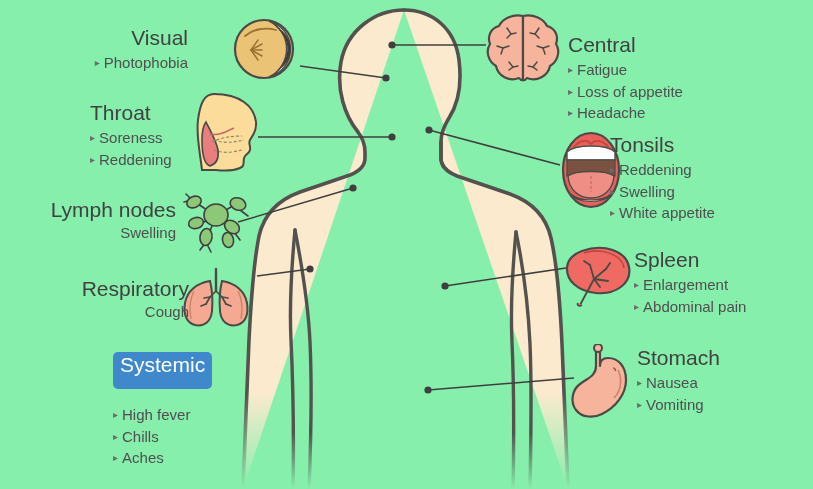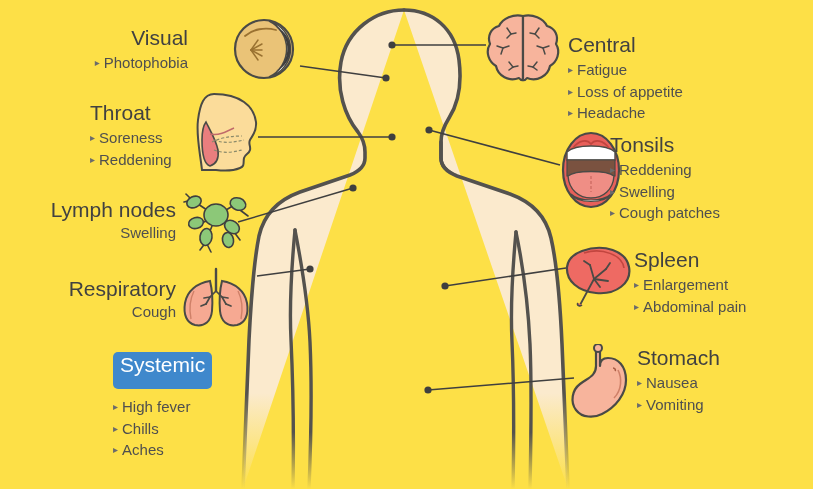--- a/index.html
+++ b/index.html
@@ -4,21 +4,21 @@
 <style>
   html, body {
     margin: 0;
     padding: 0;
     background: #ffffff;
   }
   #diagram {
     position: relative;
     width: 813px;
     height: 489px;
-    background: #fde047;
+    background: #86efac;
     font-family: "Liberation Sans", sans-serif;
     overflow: hidden;
   }
   #bodyLayer, #linesLayer {
     position: absolute;
     left: 0; top: 0;
     width: 813px; height: 489px;
   }
   #linesLayer { pointer-events: none; }
 
@@ -331,51 +331,51 @@
       <li><span class="arrow">▸</span><span>Soreness</span></li>
       <li><span class="arrow">▸</span><span>Reddening</span></li>
     </ul>
   </div>
 
   <div class="label ralign" style="left:0px; top:197px; width:176px;">
     <div class="title">Lymph nodes</div>
     <div class="sub">Swelling</div>
   </div>
 
-  <div class="label ralign" style="left:0px; top:276px; width:176px;">
+  <div class="label ralign" style="left:0px; top:276px; width:176px;padding-left:13px;">
     <div class="title">Respiratory</div>
     <div class="sub">Cough</div>
   </div>
 
   <div class="label" style="left:113px; top:352px;">
     <div>
       <span class="title hl">Systemic</span>
     </div>
-    <ul style="margin-top:8px;">
+    <ul style="margin-top:16px;">
       <li><span class="arrow">▸</span><span>High fever</span></li>
       <li><span class="arrow">▸</span><span>Chills</span></li>
       <li><span class="arrow">▸</span><span>Aches</span></li>
     </ul>
   </div>
 
   <div class="label" style="left:568px; top:16px;margin-top:16px;">
     <div class="title">Central</div>
     <ul>
       <li><span class="arrow">▸</span><span>Fatigue</span></li>
       <li><span class="arrow">▸</span><span>Loss of appetite</span></li>
       <li><span class="arrow">▸</span><span>Headache</span></li>
     </ul>
   </div>
 
   <div class="label" style="left:610px; top:132px;">
     <div class="title">Tonsils</div>
     <ul>
       <li><span class="arrow">▸</span><span>Reddening</span></li>
       <li><span class="arrow">▸</span><span>Swelling</span></li>
-      <li><span class="arrow">▸</span><span>Cough patches</span></li>
+      <li><span class="arrow">▸</span><span>White appetite</span></li>
     </ul>
   </div>
 
   <div class="label" style="left:634px; top:247px;">
     <div class="title">Spleen</div>
     <ul>
       <li><span class="arrow">▸</span><span>Enlargement</span></li>
       <li><span class="arrow">▸</span><span>Abdominal pain</span></li>
     </ul>
   </div>

